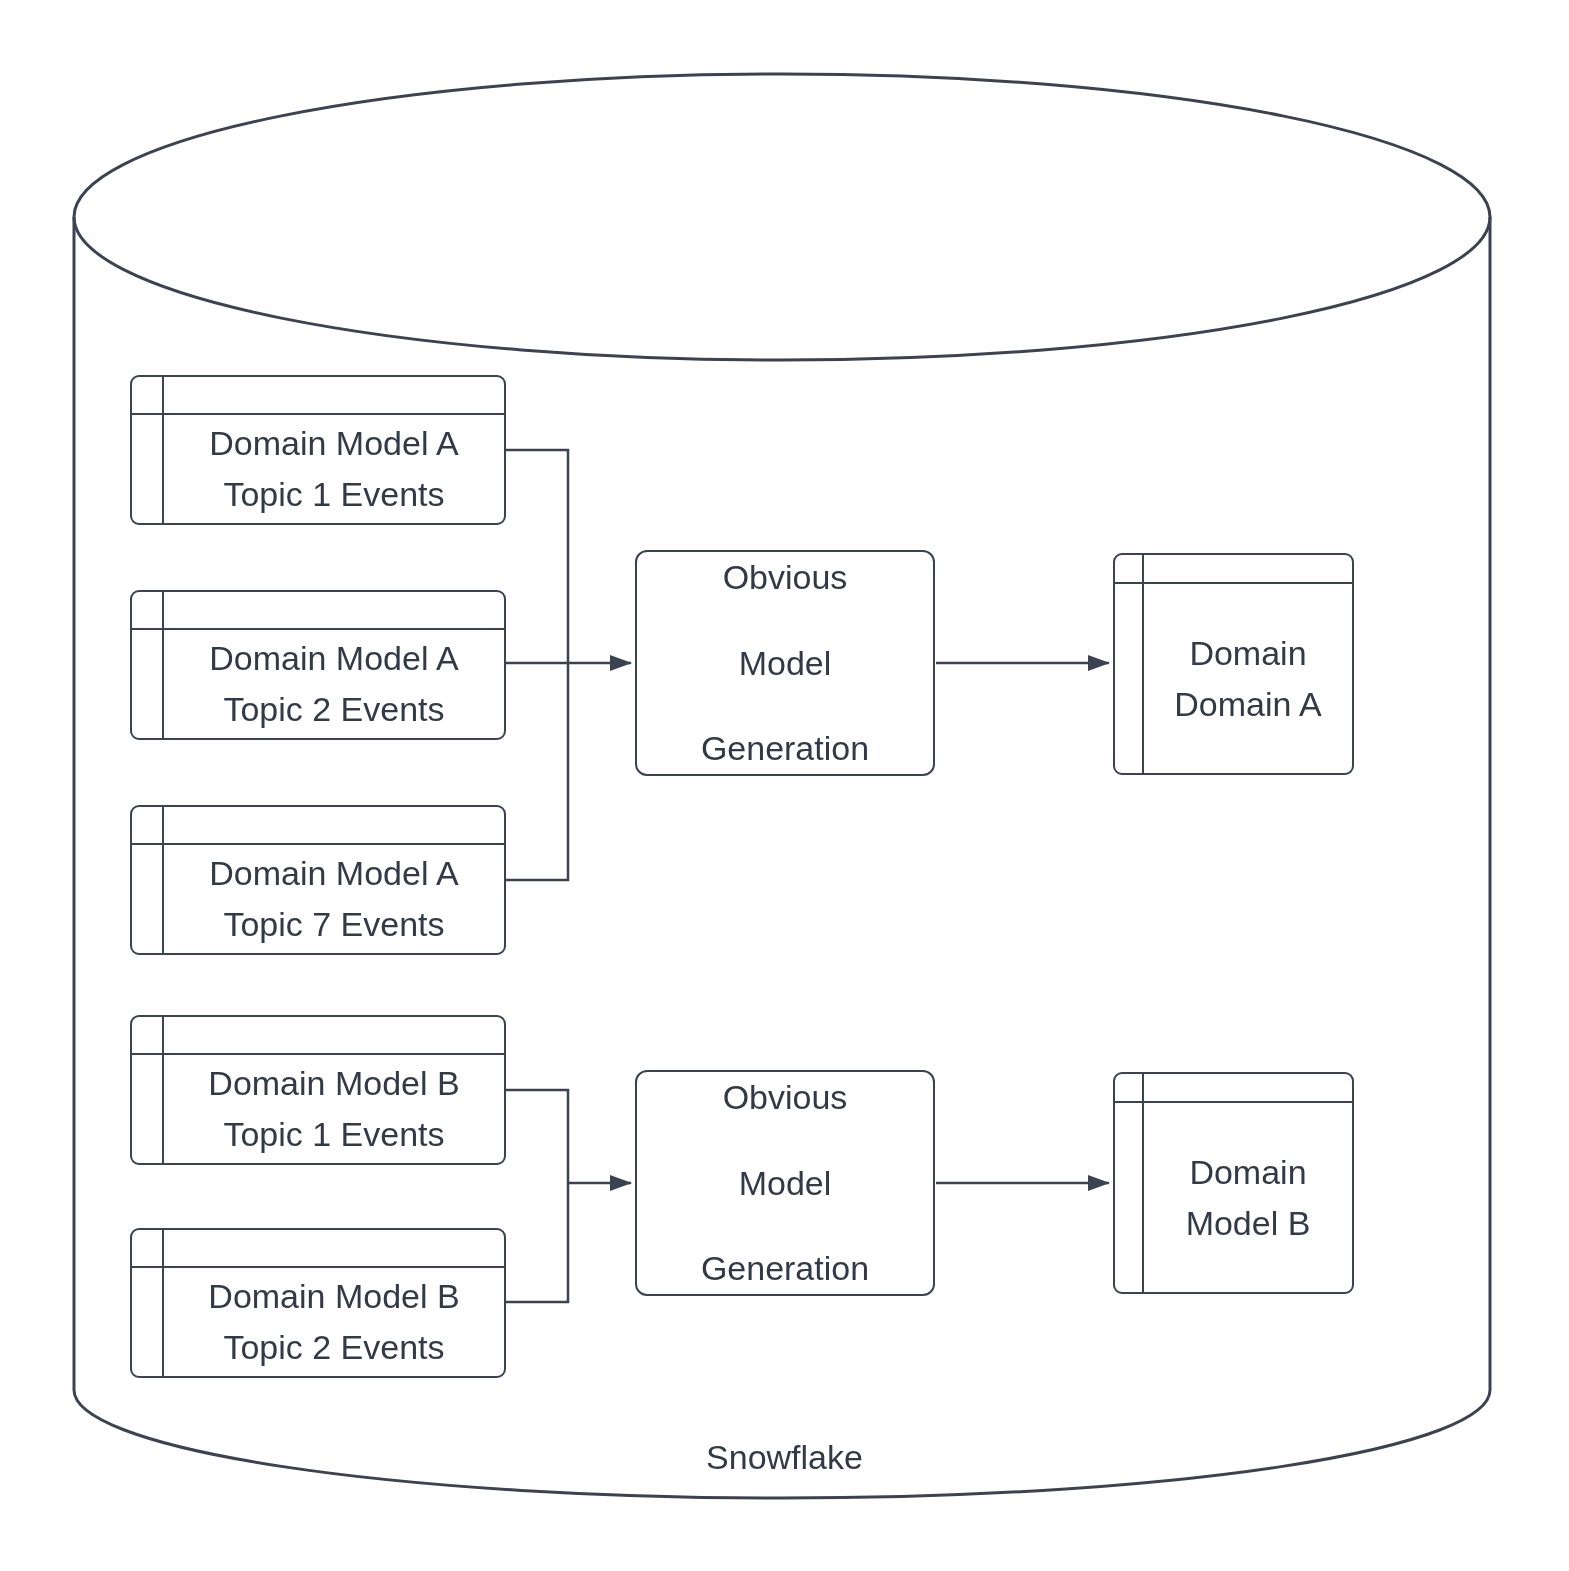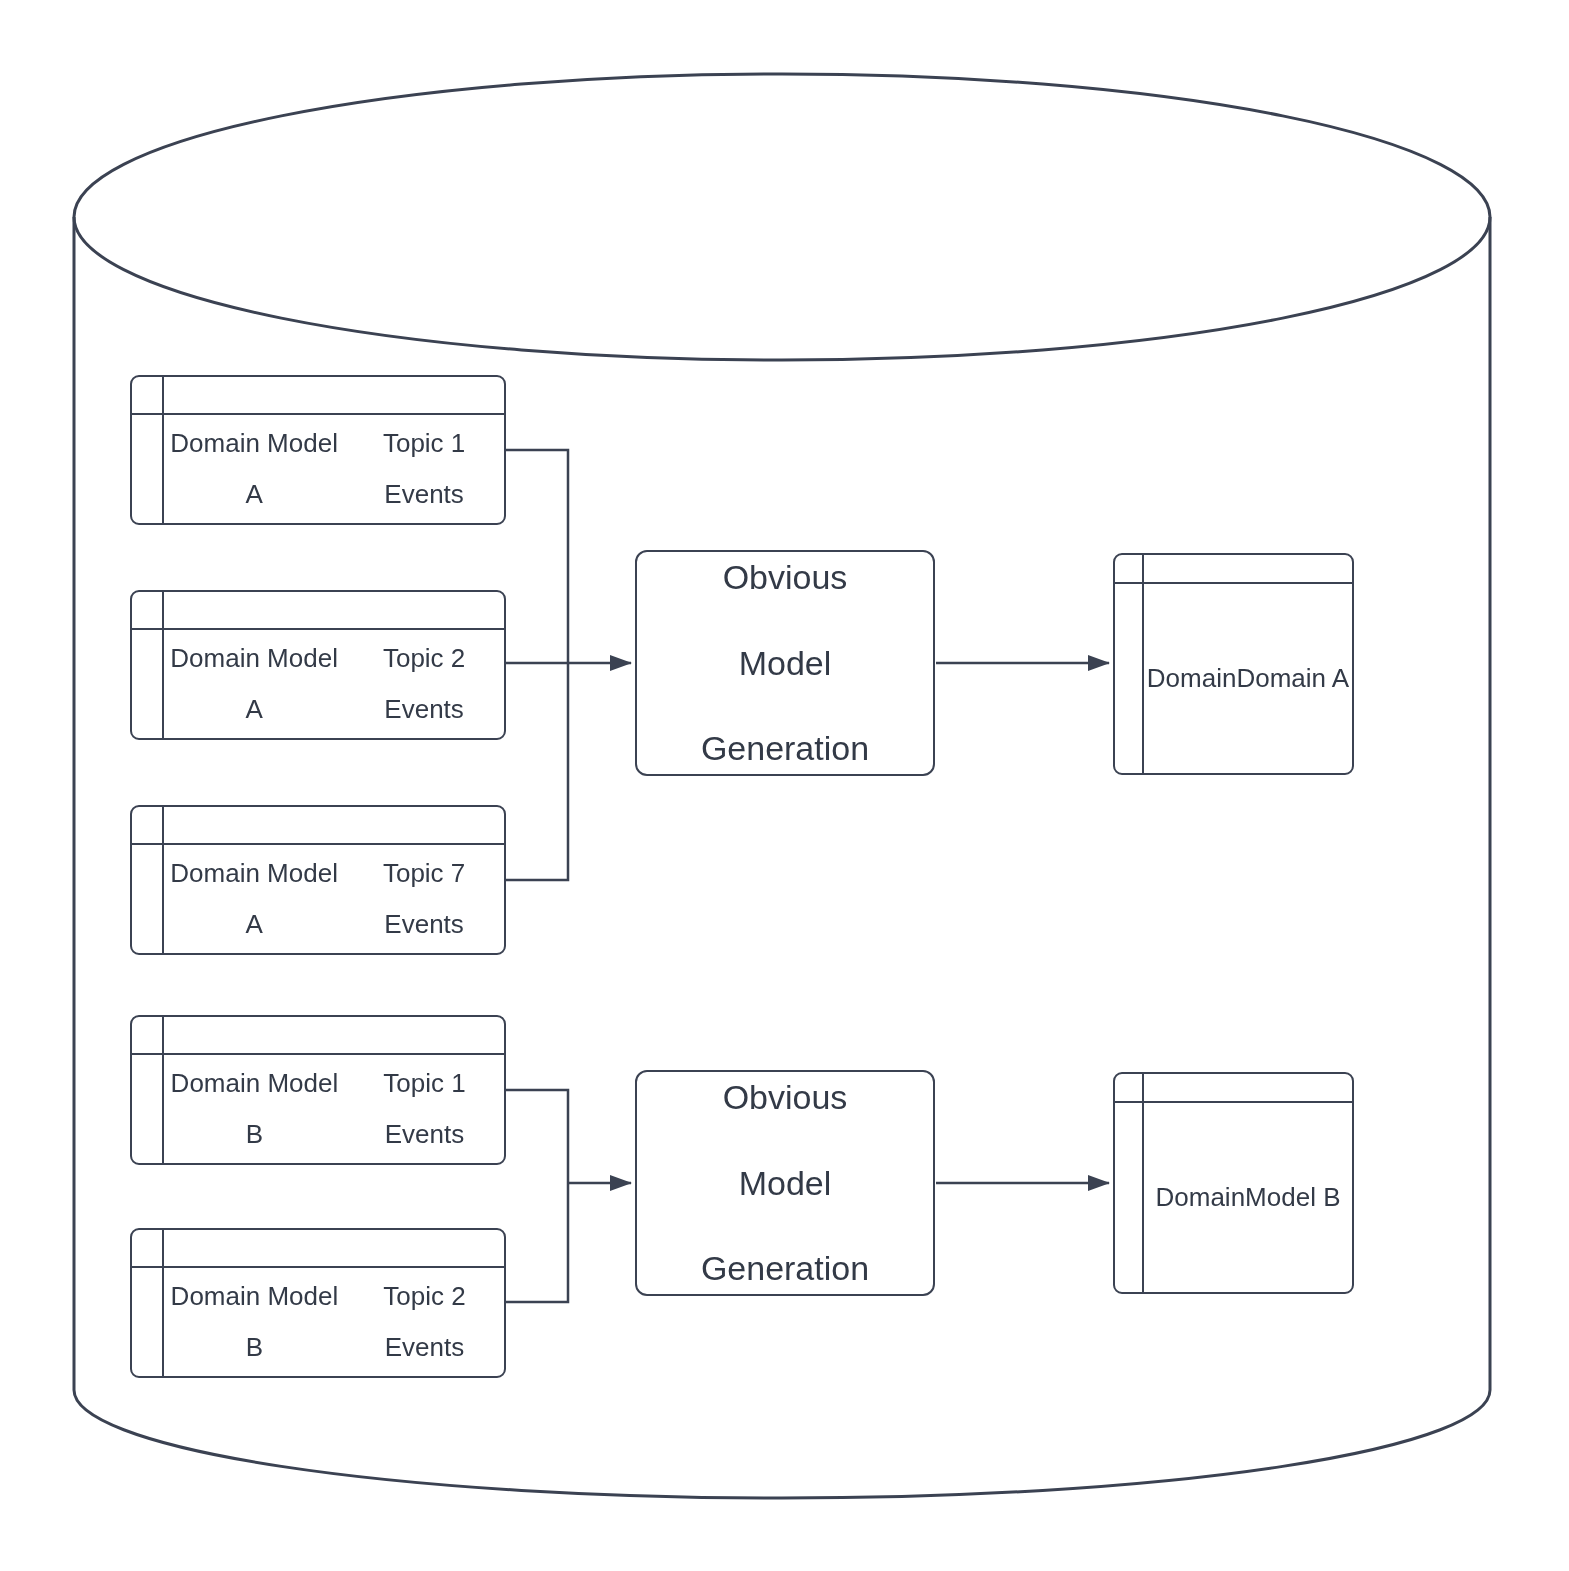--- a/index.html
+++ b/index.html
@@ -15,23 +15,23 @@
   .arrowhead { fill:var(--stroke); stroke:none; }
 
   
   .tbox {
     position:absolute; background:#fff; border:2.5px solid var(--stroke);
     border-radius:9px;
   }
   .vline { position:absolute; top:0; bottom:0; width:0; border-left:2.5px solid var(--stroke); }
   .hline { position:absolute; left:0; right:0; height:0; border-top:2.5px solid var(--stroke); }
   .tlabel {
-    position:absolute; display:flex; flex-direction:row;
+    position:absolute; display:flex; flex-direction:column;
     align-items:center; justify-content:center; text-align:center;
-    font-size:26px; line-height:51px;
+    font-size:34px; line-height:51px;
   }
   .src { width:376px; height:150px; }
   .src .vline { left:30px; }
   .src .hline { top:36px; }
   .src .tlabel { left:32px; right:0; top:38px; bottom:0; }
 
   .out { width:241px; height:222px; }
   .out .vline { left:27px; }
   .out .hline { top:27px; }
   .out .tlabel { left:29px; right:0; top:29px; bottom:0; }
@@ -151,14 +151,15 @@
 
   <div class="tbox out" style="left:1113px; top:1072px;">
     <div class="vline"></div>
     <div class="hline"></div>
     <div class="tlabel">
       <div>Domain</div>
       <div>Model B</div>
     </div>
   </div>
 
+  <div class="cyl-label">Snowflake</div>
 
 </div>
 
 </body></html>

